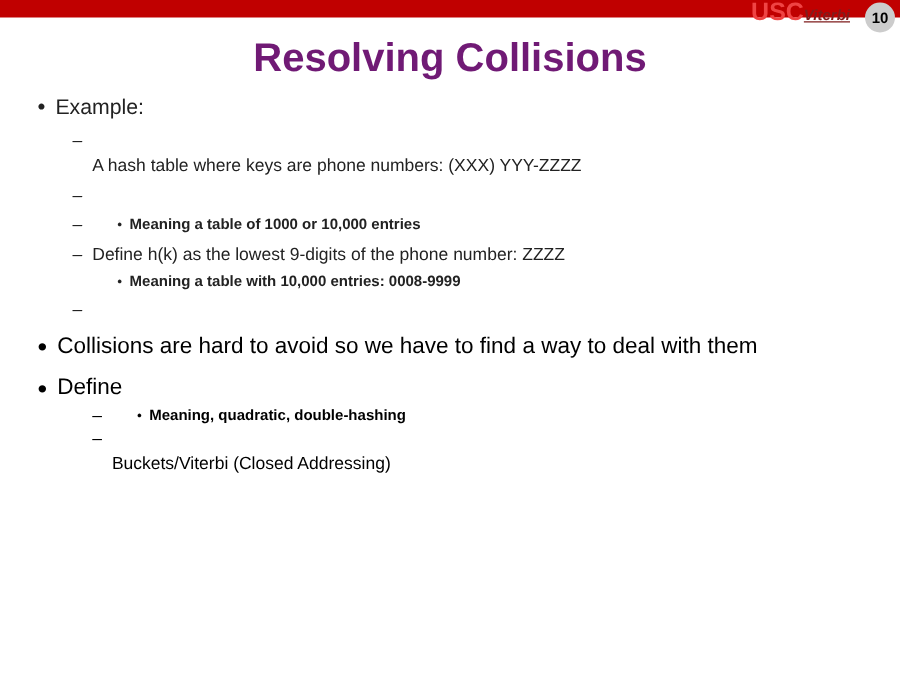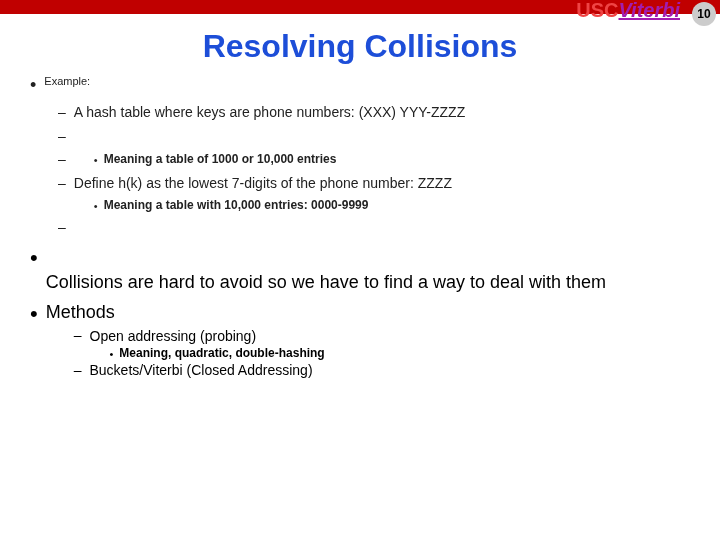--- a/index.html
+++ b/index.html
@@ -43,22 +43,22 @@
     }
 
     .logo-usc span.usc-text {
       color: #ef4444;
       font-size: 20px;
       font-weight: 900;
       margin-left: 46px;
     }
 
     .logo-usc span.viterbi-text {
-      color: #a21caf;
-      font-size: 20px;
+      color: #7f1d1d;
+      font-size: 12px;
       font-style: italic;
       text-decoration: underline;
     }
 
     .logo-subtitle {
       font-size: 7px;
       color: #ffffff;
       text-align: right;
       margin-top: 1px;
     }
@@ -88,21 +88,21 @@
       right: 0;
       bottom: 0;
       padding: 10px 30px 10px 30px;
     }
 
     
     .slide-title {
       text-align: center;
       font-size: 32px;
       font-weight: bold;
-      color: #1d4ed8;
+      color: #701a75;
       margin-bottom: 8px;
       margin-top: 4px;
     }
 
     
     .bullet-section {
       font-size: 14px;
       color: #222;
       line-height: 1.55;
     }
@@ -114,21 +114,21 @@
     }
 
     .bullet-l1-dot {
       font-size: 18px;
       margin-right: 8px;
       margin-top: -1px;
       flex-shrink: 0;
     }
 
     .bullet-l1-label {
-      font-size: 11px;
+      font-size: 17px;
       font-weight: normal;
     }
 
     .sub-items {
       margin-left: 28px;
       margin-top: 1px;
     }
 
     .dash-item {
       display: flex;
@@ -137,20 +137,21 @@
     }
 
     .dash {
       margin-right: 8px;
       flex-shrink: 0;
       font-size: 14px;
     }
 
     .dash-text {
       font-size: 14px;
+      margin-top: 20px;
     }
 
     .sub-sub-items {
       margin-left: 20px;
       margin-top: 1px;
     }
 
     .dot-item {
       display: flex;
       align-items: flex-start;
@@ -186,21 +187,20 @@
     .large-bullet-dot {
       font-size: 22px;
       margin-right: 8px;
       flex-shrink: 0;
       line-height: 1.3;
     }
 
     .large-bullet-text {
       font-size: 18px;
       line-height: 1.4;
-      margin-top: 26px;
     }
   </style>
 </head>
 <body>
 
 <div class="top-bar"></div>
 
 <div class="logo-area">
   <div class="logo-usc">
     <span class="usc-text">USC</span><span class="viterbi-text">Viterbi</span>
@@ -239,25 +239,25 @@
               <span class="dot-small">•</span>
               <span class="dot-text">Meaning a table of 1000 or 10,000 entries</span>
             </div>
           </div>
         </div>
       </div>
 
       <div class="dash-item">
         <span class="dash">–</span>
         <div>
-          <span class="dash-text">Define h(k) as the lowest 7-digits of the phone number: ZZZZ</span>
+          <span class="dash-text">Define h(k) as the lowest 9-digits of the phone number: ZZZZ</span>
           <div class="sub-sub-items">
             <div class="dot-item">
               <span class="dot-small">•</span>
-              <span class="dot-text">Meaning a table with 10,000 entries: 0000-9999</span>
+              <span class="dot-text">Meaning a table with 10,000 entries: 0008-9999</span>
             </div>
           </div>
         </div>
       </div>
 
       <div class="dash-item">
         <span class="dash">–</span>
       </div>
 
     </div>
@@ -266,27 +266,26 @@
   <div class="large-bullet-section">
 
     <div class="large-bullet-item">
       <span class="large-bullet-dot">•</span>
       <span class="large-bullet-text">Collisions are hard to avoid so we have to find a way to deal with them</span>
     </div>
 
     <div class="large-bullet-item">
       <span class="large-bullet-dot">•</span>
       <div>
-        <span class="large-bullet-text">Methods</span>
+        <span class="large-bullet-text">Define</span>
         <div class="sub-items">
 
           <div class="dash-item">
             <span class="dash">–</span>
             <div>
-              <span class="dash-text">Open addressing (probing)</span>
               <div class="sub-sub-items">
                 <div class="dot-item">
                   <span class="dot-small">•</span>
                   <span class="dot-text">Meaning, quadratic, double-hashing</span>
                 </div>
               </div>
             </div>
           </div>
 
           <div class="dash-item">

